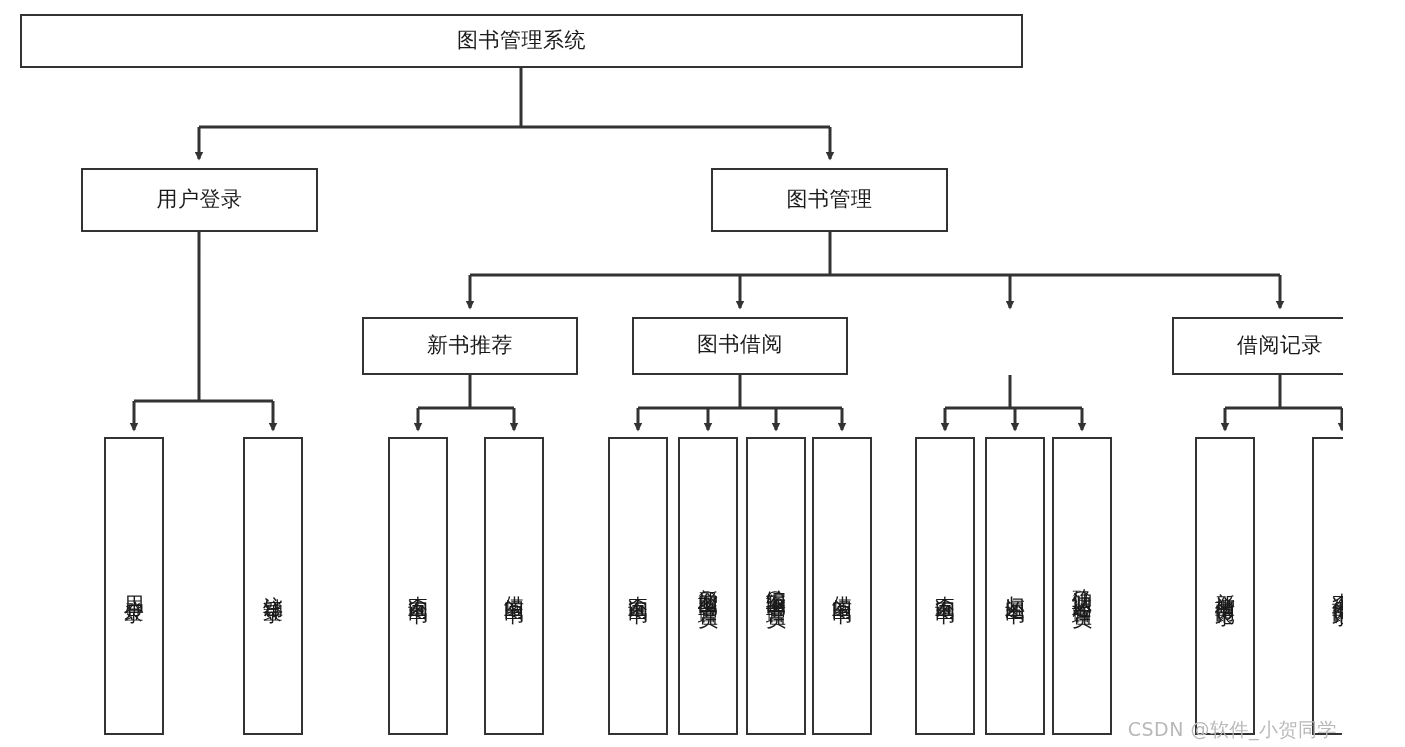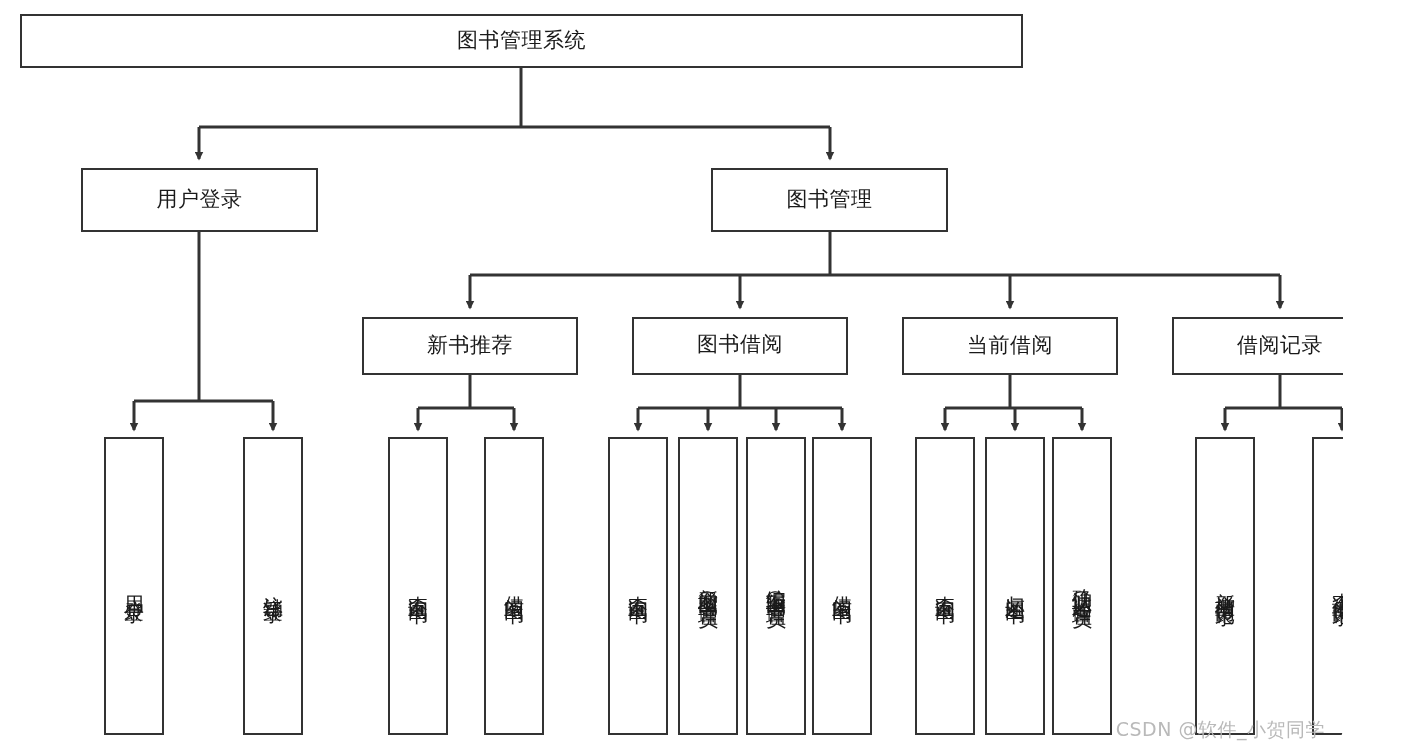--- a/index.html
+++ b/index.html
@@ -50,21 +50,21 @@
     line-height: 1.25;
     padding: 4px 0;
   }
   .node.vert .lbl {
     writing-mode: vertical-rl;
     text-orientation: upright;
     white-space: nowrap;
   }
   #watermark {
     position: absolute;
-    right: 18px;
+    right: 6px;
     bottom: 4px;
     font-size: 19px;
     color: #b9b9b9;
     z-index: 5;
     white-space: nowrap;
     letter-spacing: 0.5px;
   }
 </style>
 </head>
 <body>
@@ -131,23 +131,20 @@
   <div class="node horiz" style="left:362px; top:317px; width:216px; height:58px;">
     <span class="lbl">新书推荐</span>
   </div>
 
   <div class="node horiz" style="left:711px; top:168px; width:237px; height:64px;">
     <span class="lbl">图书管理</span>
   </div>
   <div class="node horiz" style="left:632px; top:317px; width:216px; height:58px;font-family:Liberation Mono, monospace;">
     <span class="lbl">图书借阅</span>
   </div>
-  <div class="node horiz" style="left:902px; top:317px; width:216px; height:58px;">
-    <span class="lbl">当前借阅</span>
-  </div>
   <div class="node horiz" style="left:1172px; top:317px; width:216px; height:58px;justify-content:center;">
     <span class="lbl">借阅记录</span>
   </div>
 
   <div class="node vert" style="left:104px; top:437px; width:60px; height:298px;">
     <span class="lbl">用户登录</span>
   </div>
   <div class="node vert" style="left:243px; top:437px; width:60px; height:298px;">
     <span class="lbl">注销登录</span>
   </div>

